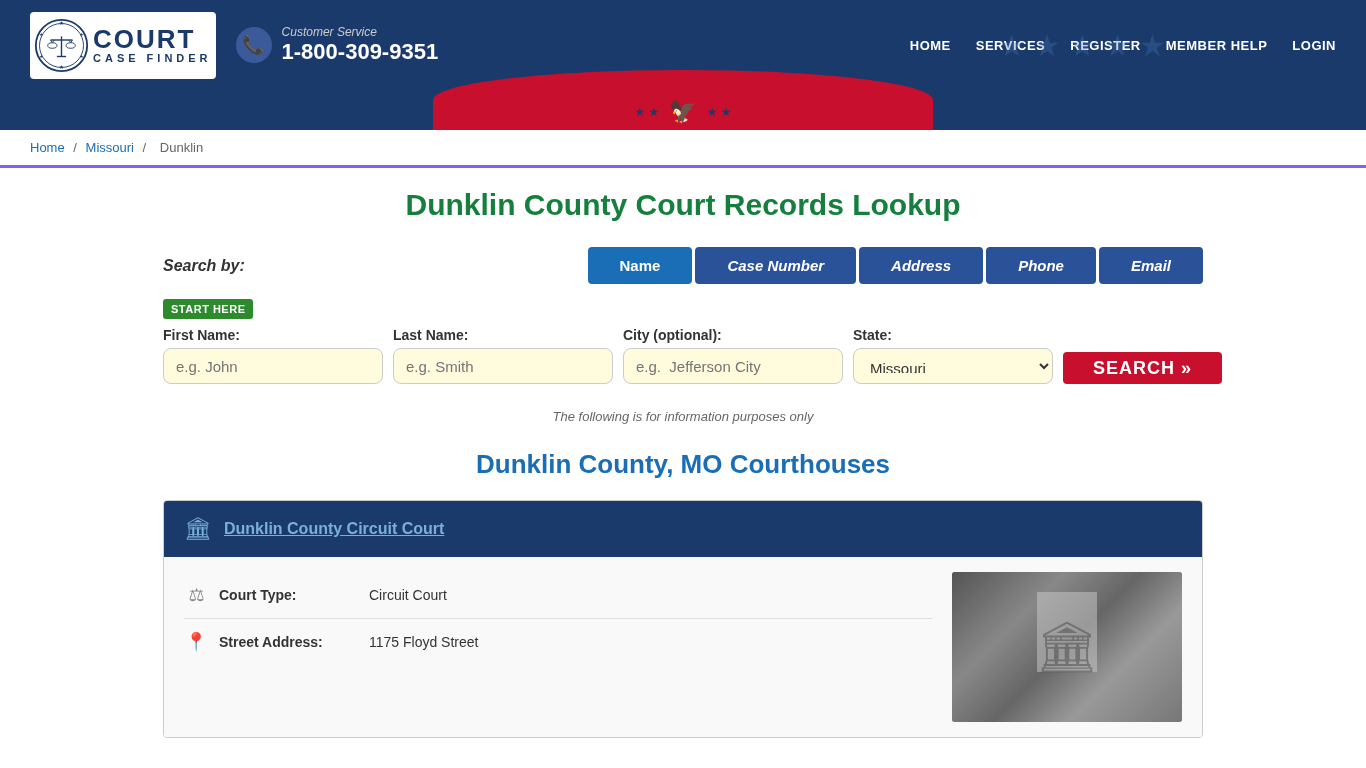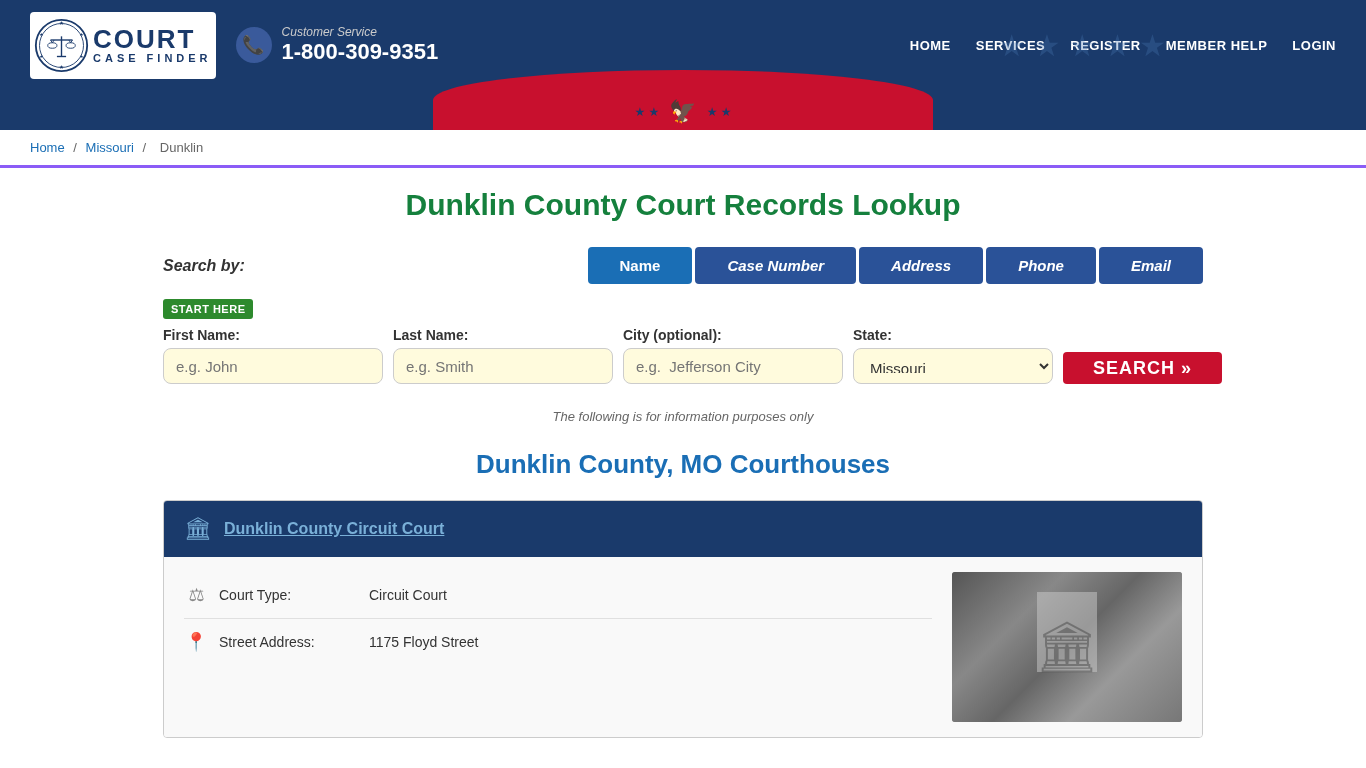--- a/index.html
+++ b/index.html
@@ -301,21 +301,21 @@
       border-bottom: 1px solid #e0e0e0;
     }
     .detail-row:last-child { border-bottom: none; }
     .detail-icon {
       font-size: 18px;
       color: #888;
       width: 25px;
       text-align: center;
     }
     .detail-label {
-      font-weight: normal;
+      font-weight: bold;
       color: #333;
       min-width: 140px;
     }
     .detail-value {
       color: #333;
     }
     .courthouse-image {
       width: 230px;
       height: 150px;
       background: #888;

